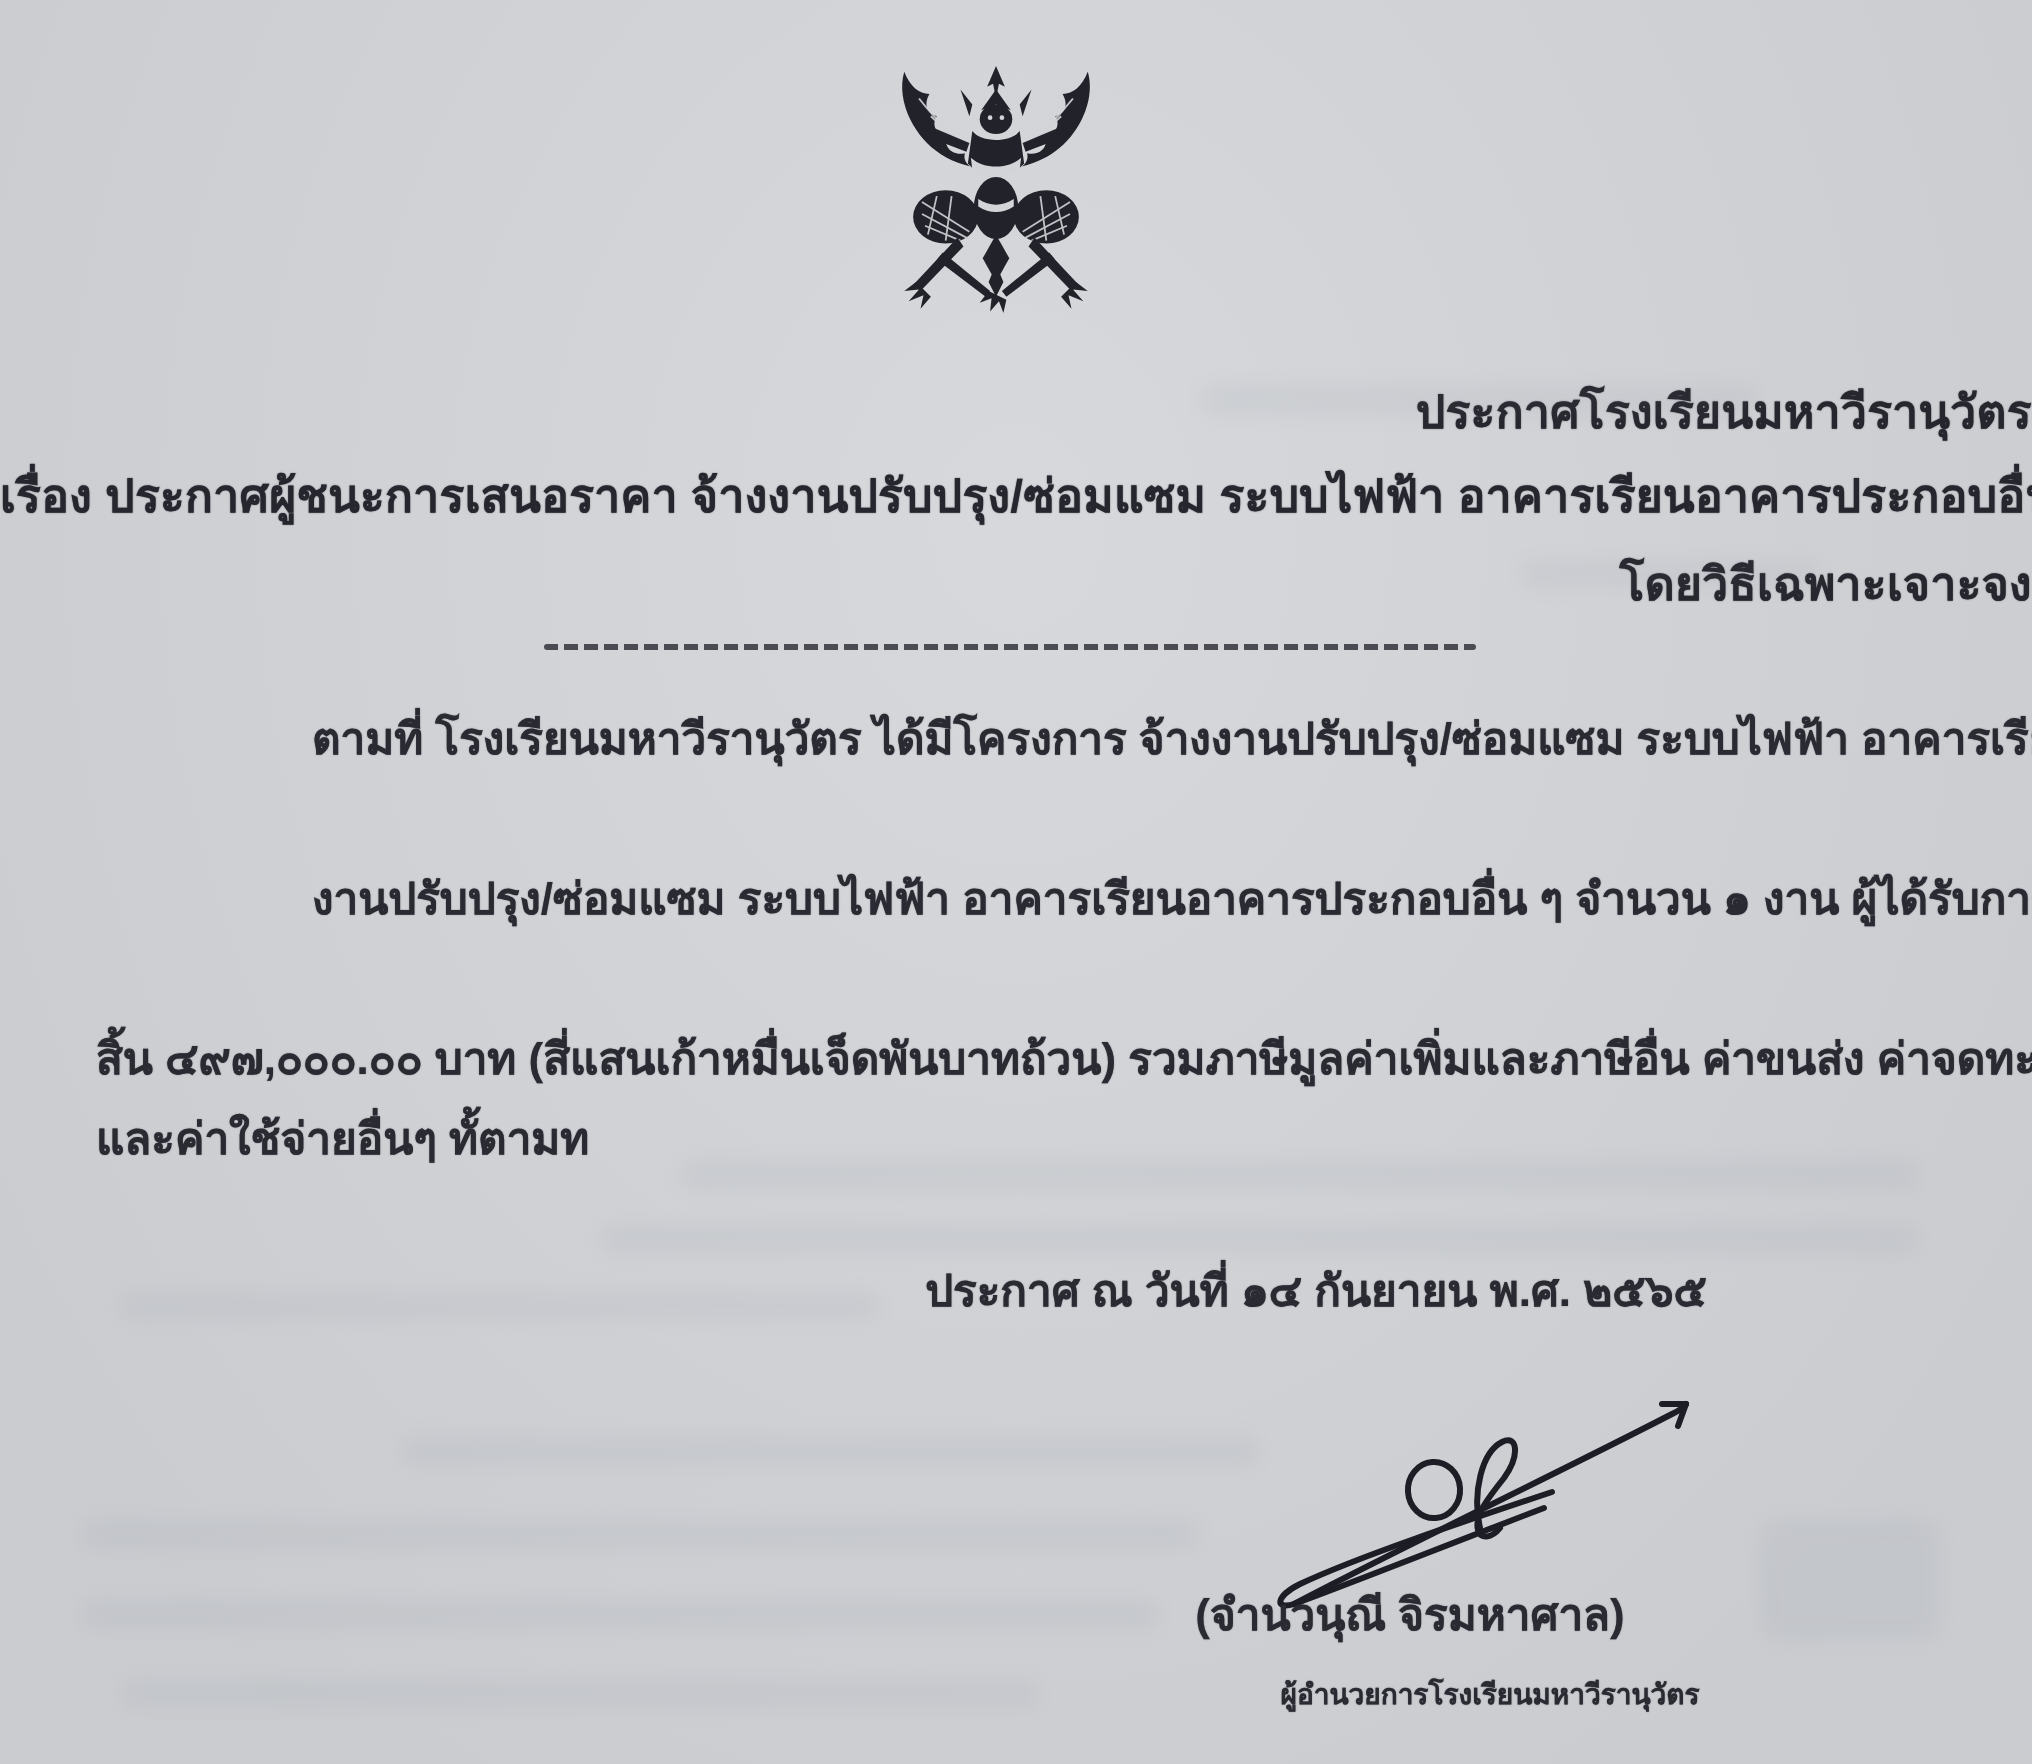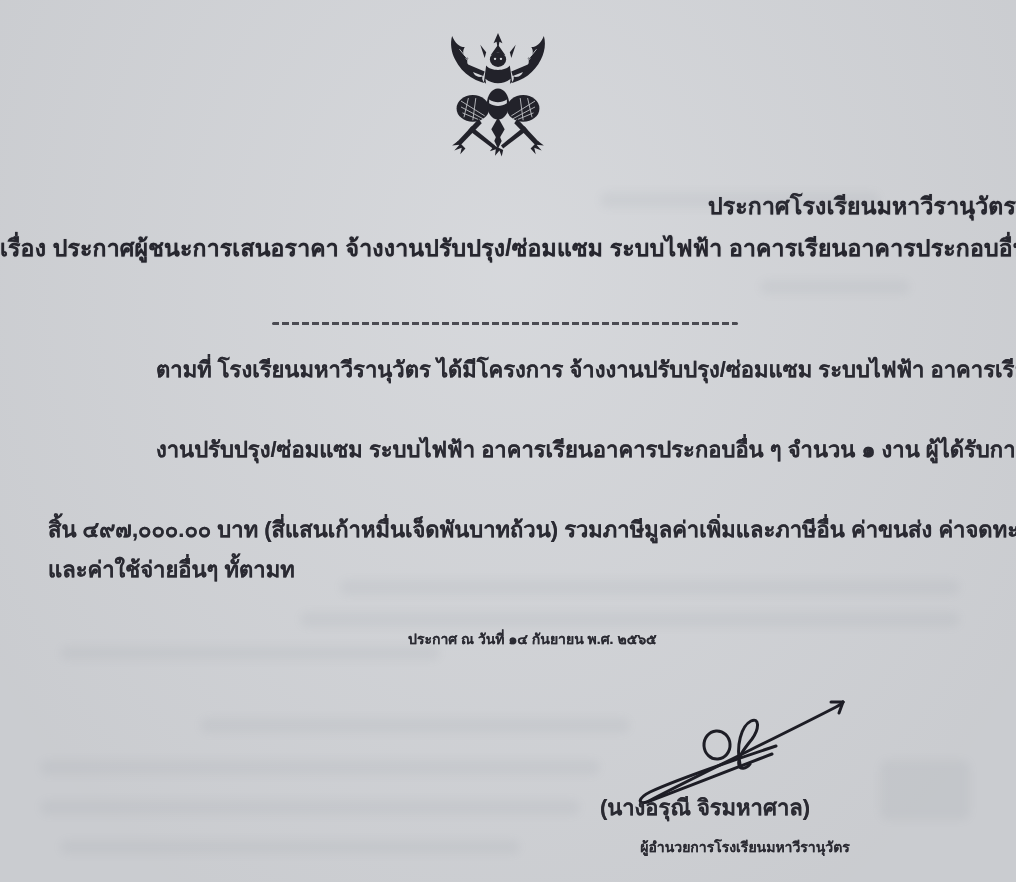--- a/index.html
+++ b/index.html
@@ -35,22 +35,22 @@
     text-shadow:0 0 .6px rgba(42,42,50,.7);
   }
   .body-line.indent{padding-left:108px;}
   .dashed-rule{
     position:absolute;left:272px;top:322px;width:466px;height:3px;
     background:repeating-linear-gradient(90deg,#33333b 0 7px,transparent 7px 10px);
     opacity:.85;border-radius:2px;
   }
   .date-line{
     position:absolute;left:408px;top:628px;width:500px;
-    white-space:nowrap;
-    font-size:14px;font-weight:600;color:#2a2a32;
+    text-align:center;white-space:nowrap;
+    font-size:22px;font-weight:600;color:#2a2a32;
     text-shadow:0 0 .6px rgba(42,42,50,.7);
   }
   .signer-name{
     position:absolute;left:520px;top:790px;width:370px;
     text-align:center;font-size:22px;font-weight:600;white-space:nowrap;
     color:#2a2a32;text-shadow:0 0 .6px rgba(42,42,50,.7);
   }
   .signer-title{
     position:absolute;left:540px;top:836px;width:410px;
     text-align:center;font-size:14px;font-weight:600;white-space:nowrap;
@@ -137,20 +137,21 @@
           <path d="M46,150 l-8,6 l10,-1 l-7,8 l10,-4 l-2,9 l7,-8 Z"></path>
           <path d="M154,150 l8,6 l-10,-1 l7,8 l-10,-4 l2,9 l-7,-8 Z"></path>
           <path d="M95,156 l-6,8 l8,-3 l-1,9 l6,-7 l3,8 l2,-9 Z"></path>
         </g>
       </g>
     </svg>
   </div>
 
   <div class="title-line" style="top:188px">ประกาศโรงเรียนมหาวีรานุวัตร</div>
   <div class="title-line" style="top:230px">เรื่อง ประกาศผู้ชนะการเสนอราคา จ้างงานปรับปรุง/ซ่อมแซม ระบบไฟฟ้า อาคารเรียนอาคารประกอบอื่น ๆ</div>
+  <div class="title-line" style="top:274px">โดยวิธีเฉพาะเจาะจง</div>
 
   <div class="dashed-rule"></div>
 
   <div class="body-line indent" style="top:352px">ตามที่ โรงเรียนมหาวีรานุวัตร ได้มีโครงการ จ้างงานปรับปรุง/ซ่อมแซม ระบบไฟฟ้า อาคารเรียนอาคาร</div>
   <div class="body-line indent" style="top:432px">งานปรับปรุง/ซ่อมแซม ระบบไฟฟ้า อาคารเรียนอาคารประกอบอื่น ๆ จำนวน ๑ งาน ผู้ได้รับการคัดเลือก</div>
   <div class="body-line" style="top:512px">สิ้น ๔๙๗,๐๐๐.๐๐ บาท (สี่แสนเก้าหมื่นเจ็ดพันบาทถ้วน) รวมภาษีมูลค่าเพิ่มและภาษีอื่น ค่าขนส่ง ค่าจดทะเบียน</div>
   <div class="body-line" style="top:552px">และค่าใช้จ่ายอื่นๆ ทั้ตามท</div>
 
   <div class="date-line">ประกาศ ณ วันที่  ๑๔ กันยายน พ.ศ. ๒๕๖๕</div>
 
@@ -164,21 +165,21 @@
         <path d="M213,14 l-12,0"></path>
         <path d="M213,14 l-4,11"></path>
 
         <path d="M100,56 a13,14 0 1,1 -26,2 a13,14 0 1,1 26,-2 Z"></path>
 
         <path d="M110,76 C106,58 111,38 121,33 C129,29 130,40 122,51 C114,61 107,70 109,77 C110,82 116,81 120,76"></path>
       </g>
     </svg>
   </div>
 
-  <div class="signer-name">(นางอรุณี จิรมหาศาล)</div>
+  <div class="signer-name">(จำนวนุณี จิรมหาศาล)</div>
   <div class="signer-title">ผู้อำนวยการโรงเรียนมหาวีรานุวัตร</div>
 
   <div class="smudge" style="left:600px;top:192px;width:280px;height:16px"></div>
   <div class="smudge" style="left:760px;top:280px;width:150px;height:14px"></div>
   <div class="smudge" style="left:340px;top:580px;width:620px;height:15px"></div>
   <div class="smudge" style="left:300px;top:612px;width:660px;height:15px"></div>
   <div class="smudge" style="left:60px;top:646px;width:380px;height:14px"></div>
   <div class="smudge" style="left:200px;top:718px;width:430px;height:15px"></div>
   <div class="smudge" style="left:40px;top:760px;width:560px;height:15px"></div>
   <div class="smudge" style="left:40px;top:800px;width:540px;height:15px"></div>

